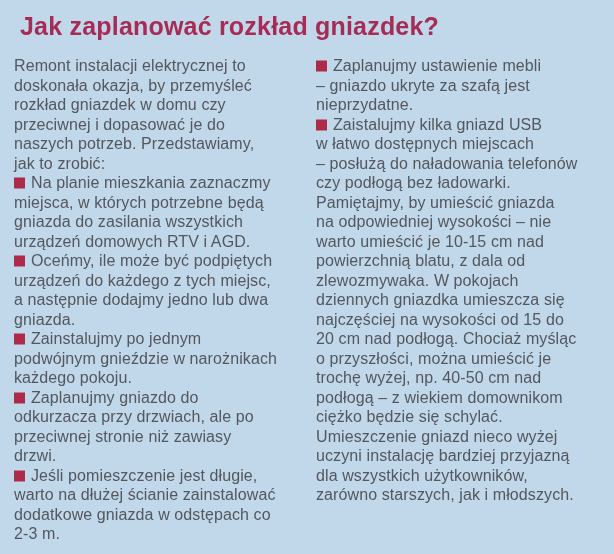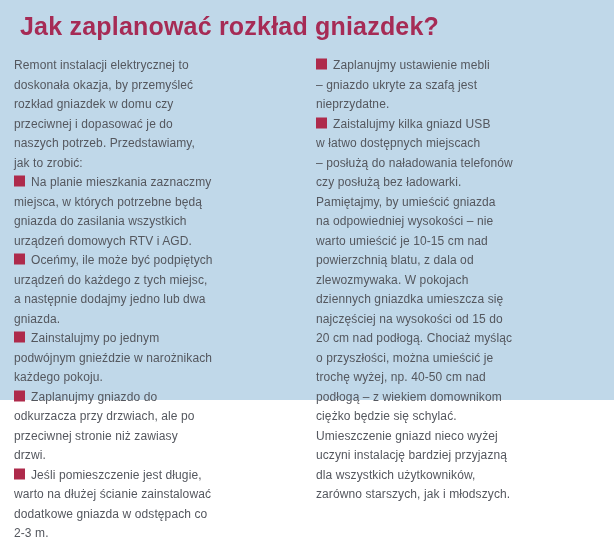--- a/index.html
+++ b/index.html
@@ -10,21 +10,21 @@
     width: 614px;
     height: 554px;
     overflow: hidden;
     font-family: "Liberation Sans", sans-serif;
   }
   .card {
     position: absolute;
     left: 0;
     top: 0;
     width: 614px;
-    height: 400px;
+    height: 554px;
     background: var(--bg, #c0d8e9);
   }
   .title {
     position: absolute;
     left: 20px;
     top: 12px;
     margin: 0;
     font-size: 25px;
     font-weight: bold;
     letter-spacing: 0.2px;
@@ -37,21 +37,21 @@
     top: 56px;
     right: 10px;
     display: flex;
     gap: 14px;
   }
   .col {
     width: 288px;
     flex: 0 0 288px;
   }
   .line {
-    font-size: 12px;
+    font-size: 16px;
     line-height: 19.5px;
     color: var(--body, #54575e);
     letter-spacing: 0.1px;
     white-space: nowrap;
   }
   .bullet {
     display: inline-block;
     width: 11px;
     height: 11px;
     margin-right: 6px;
@@ -92,21 +92,21 @@
         <div class="line"><span>dodatkowe gniazda w odstępach co</span></div>
         <div class="line"><span>2-3 m.</span></div>
       </div>
     <div class="col">
         <div class="line"><span class="bullet"></span><span>Zaplanujmy ustawienie mebli</span></div>
         <div class="line"><span>– gniazdo ukryte za szafą jest</span></div>
         <div class="line"><span>nieprzydatne.</span></div>
         <div class="line"><span class="bullet"></span><span>Zaistalujmy kilka gniazd USB</span></div>
         <div class="line"><span>w łatwo dostępnych miejscach</span></div>
         <div class="line"><span>– posłużą do naładowania telefonów</span></div>
-        <div class="line"><span>czy posłużą bez ładowarki.</span></div>
+        <div class="line"><span>czy podłogą bez ładowarki.</span></div>
         <div class="line"><span>Pamiętajmy, by umieścić gniazda</span></div>
         <div class="line"><span>na odpowiedniej wysokości – nie</span></div>
         <div class="line"><span>warto umieścić je 10-15 cm nad</span></div>
         <div class="line"><span>powierzchnią blatu, z dala od</span></div>
         <div class="line"><span>zlewozmywaka. W pokojach</span></div>
         <div class="line"><span>dziennych gniazdka umieszcza się</span></div>
         <div class="line"><span>najczęściej na wysokości od 15 do</span></div>
         <div class="line"><span>20 cm nad podłogą. Chociaż myśląc</span></div>
         <div class="line"><span>o przyszłości, można umieścić je</span></div>
         <div class="line"><span>trochę wyżej, np. 40-50 cm nad</span></div>

